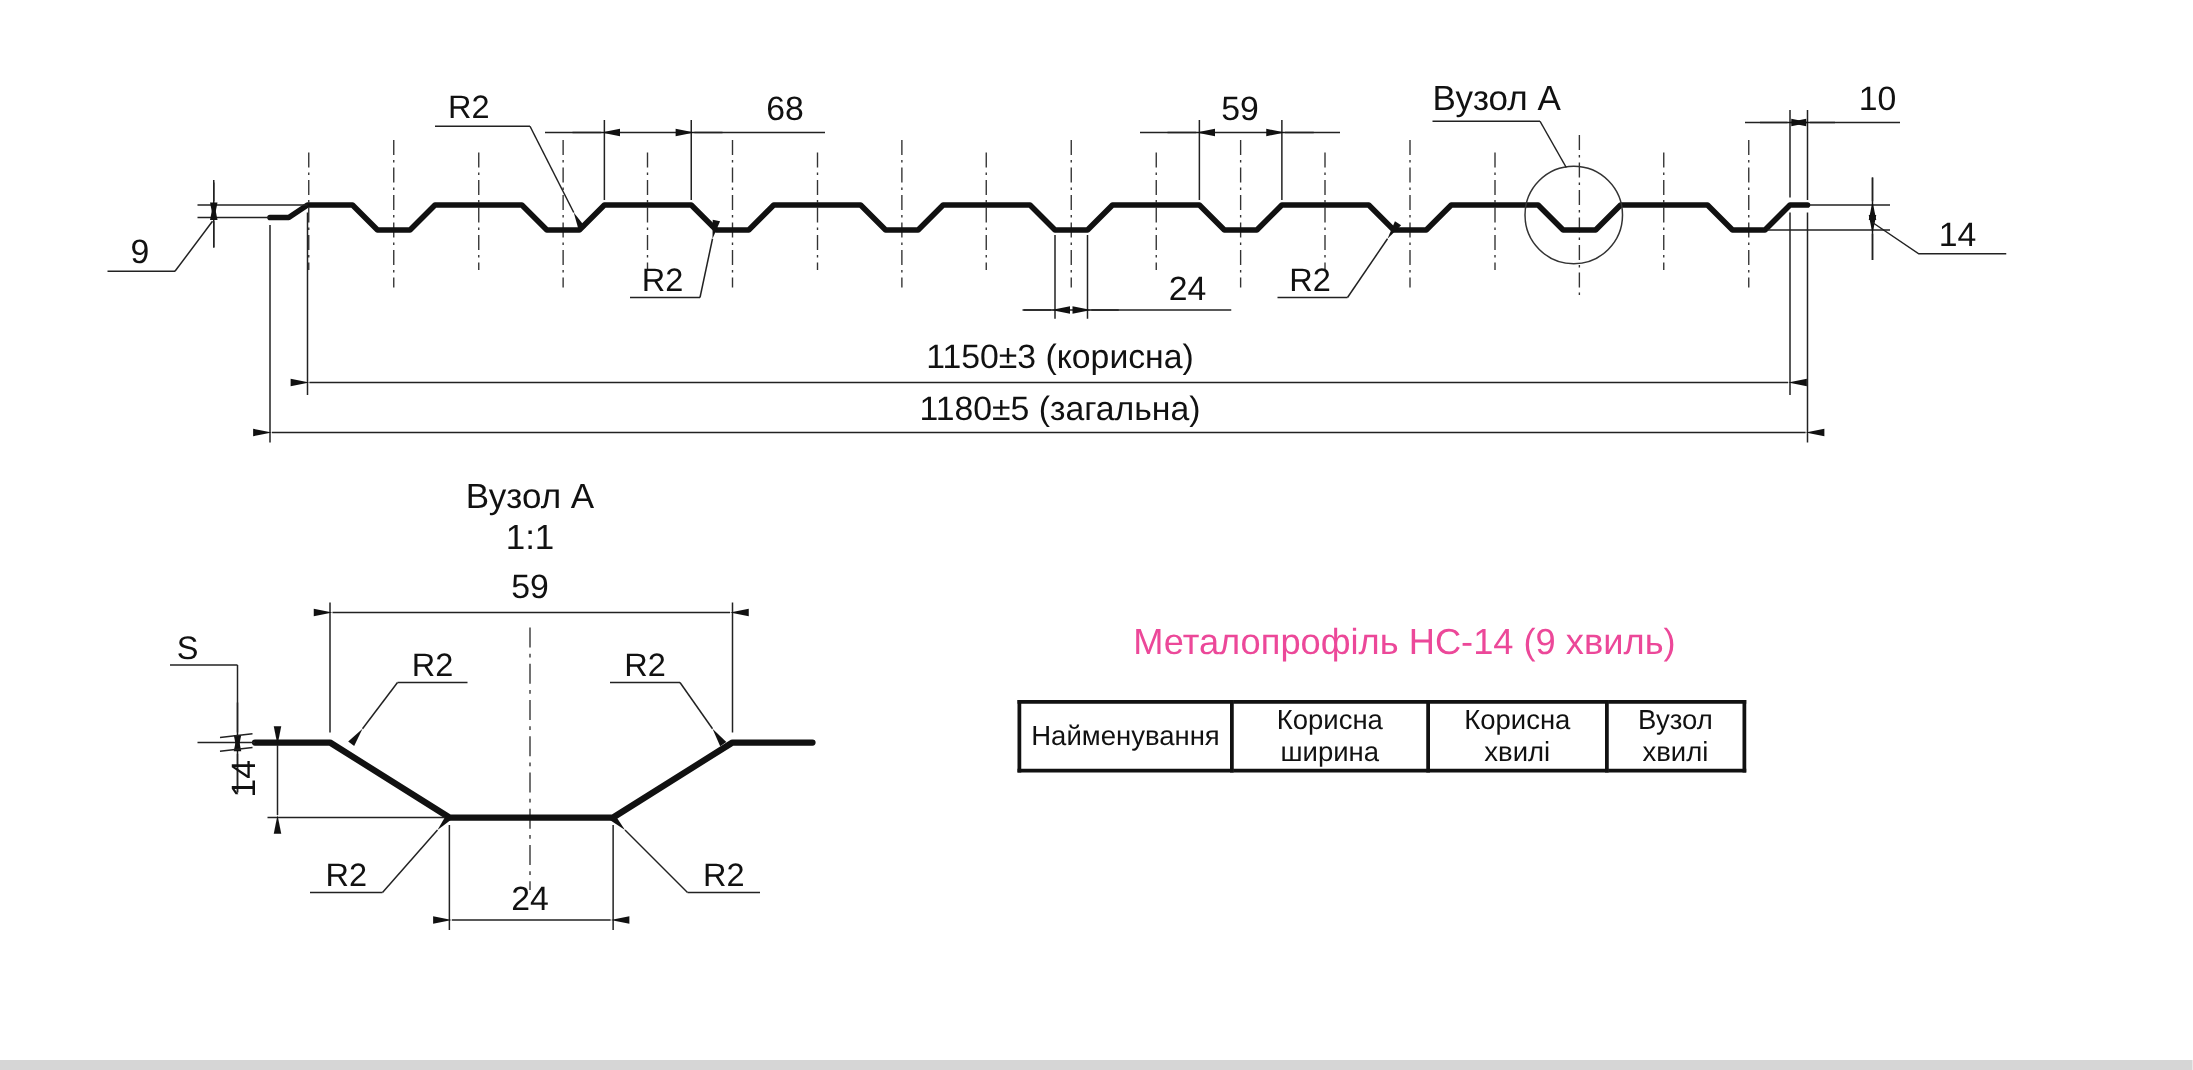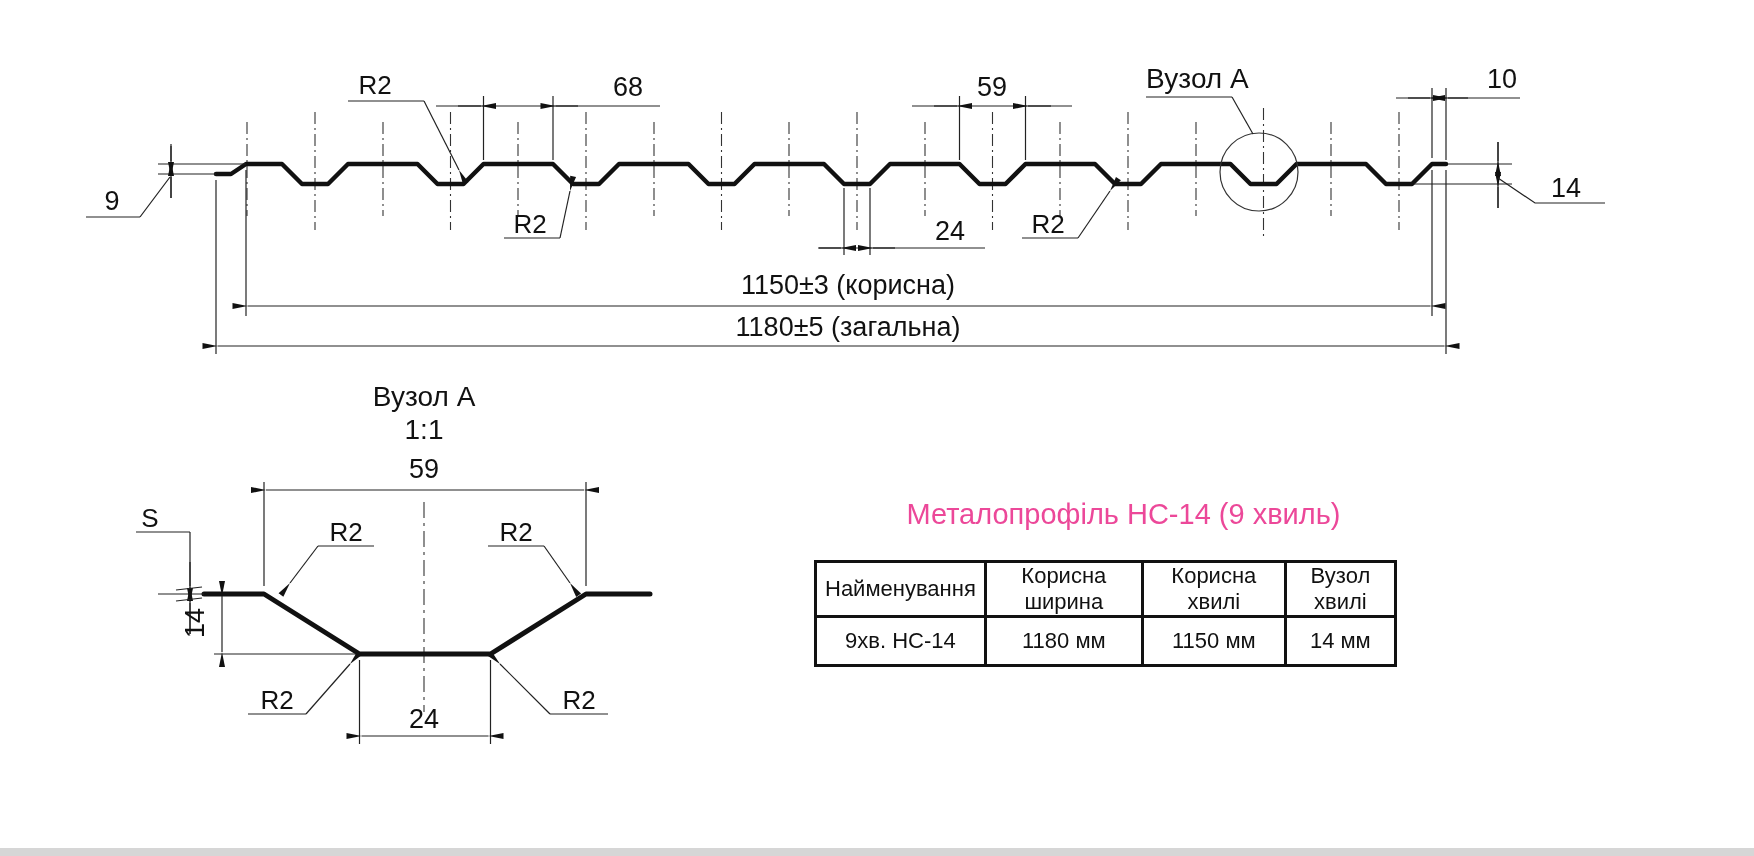--- a/index.html
+++ b/index.html
@@ -202,22 +202,16 @@
       <col class="c2">
       <col class="c3">
   </colgroup>
   <tbody>
       <tr>
     <th>Найменування</th>
     <th>Корисна ширина</th>
     <th>Корисна хвилі</th>
     <th>Вузол хвилі</th>
   </tr>
-  <tr>
-    <td>9хв. НС-14</td>
-    <td>1180 мм</td>
-    <td>1150 мм</td>
-    <td>14 мм</td>
-  </tr>
 </tbody>
   </table>
 
 <div class="bottom-edge"></div>
 
 </body></html>

